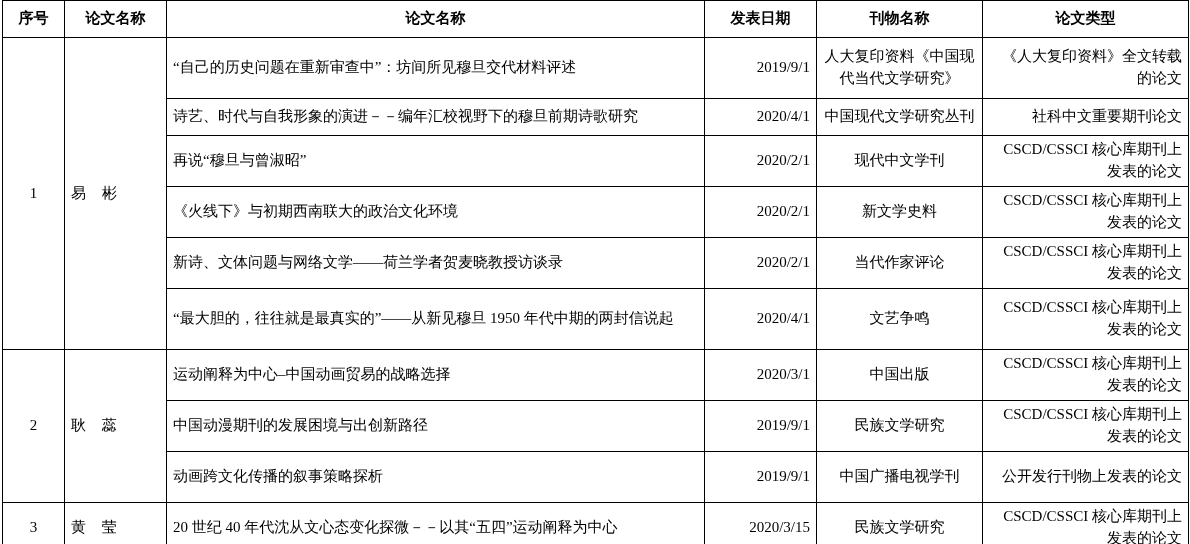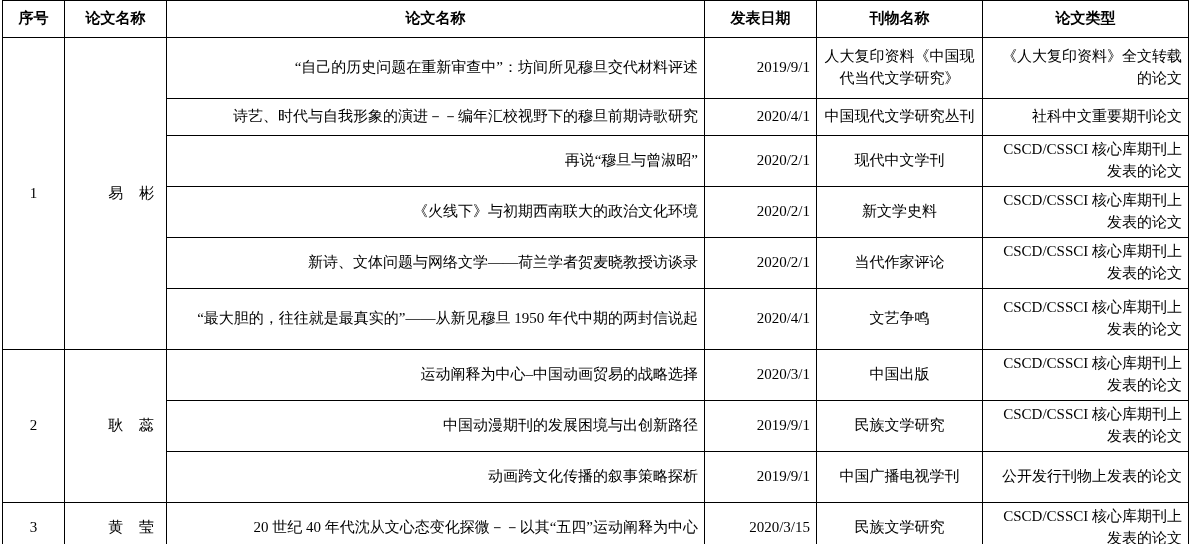--- a/index.html
+++ b/index.html
@@ -45,28 +45,28 @@
   col.c-date  { width: 112px; }
   col.c-journ { width: 166px; }
   col.c-type  { width: 206px; }
 
   td.no-cell {
     text-align: center;
     vertical-align: middle;
     font-size: 14px;
   }
   td.author-cell {
-    text-align: right;
+    text-align: left;
     vertical-align: middle;
     font-size: 15px;
     letter-spacing: 6px;
     padding-left: 10px;
   }
   td.title-cell {
-    text-align: right;
+    text-align: left;
     vertical-align: middle;
   }
   td.date-cell {
     text-align: right;
     vertical-align: middle;
     font-size: 14.5px;
   }
   td.journal-cell {
     text-align: center;
     vertical-align: middle;

